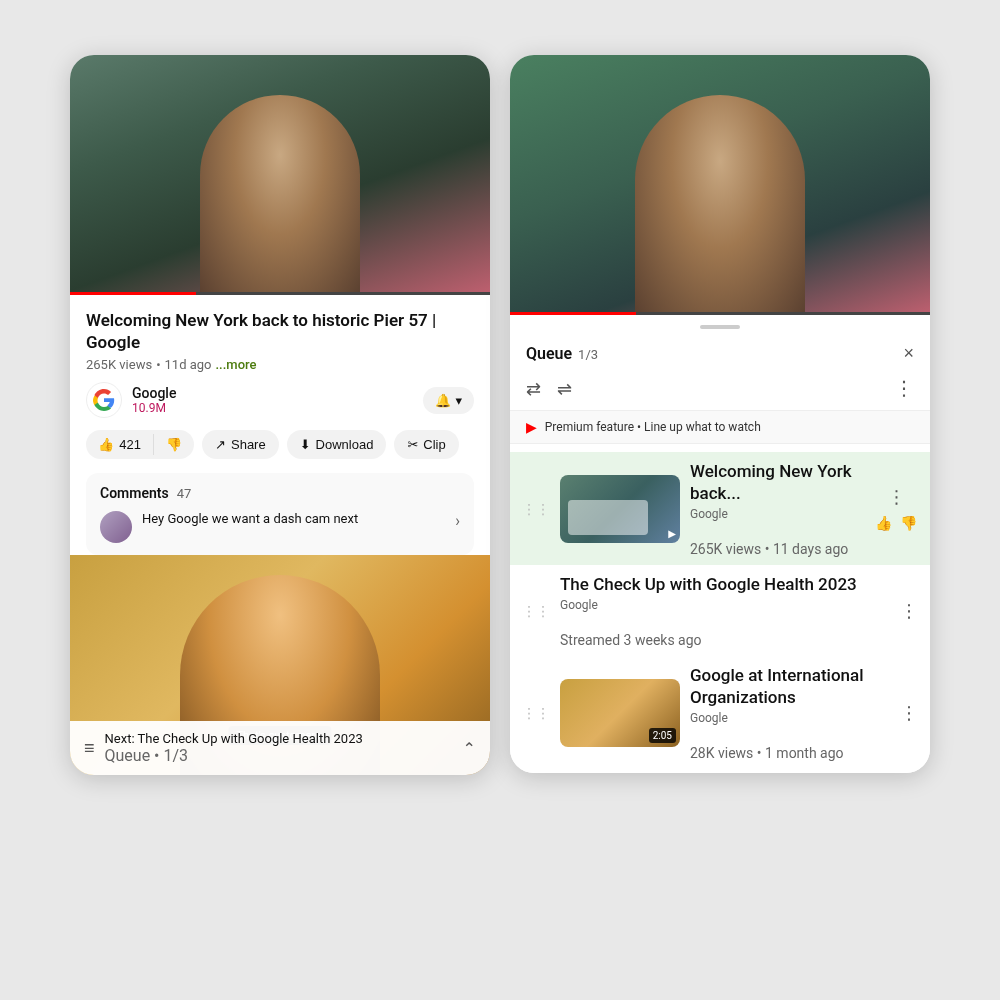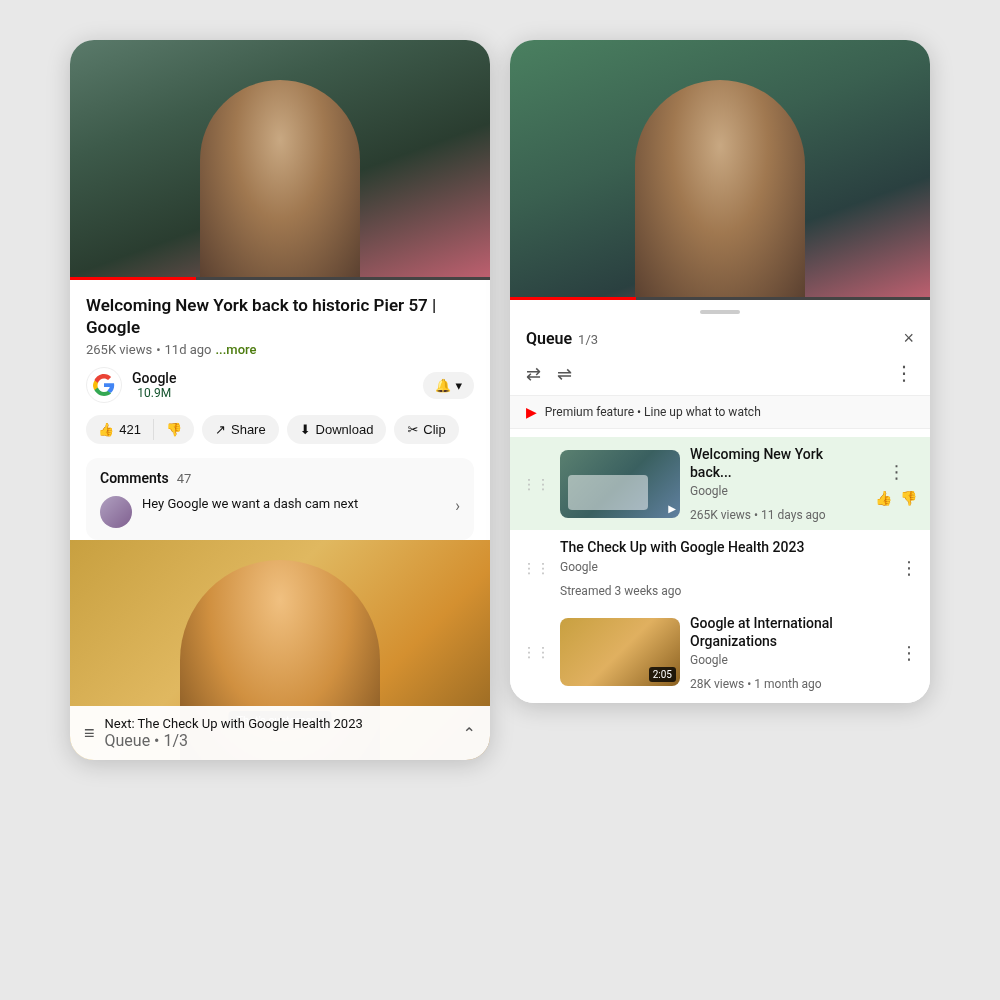--- a/index.html
+++ b/index.html
@@ -8,21 +8,21 @@
       width: 1000px;
       height: 1000px;
       display: flex;
       align-items: center;
       justify-content: center;
       font-family: 'Roboto', Arial, sans-serif;
     }
     .container {
       display: flex;
       gap: 20px;
-      padding: 40px;
+      padding: 55px;
       width: 1000px;
       height: 1000px;
       align-items: flex-start;
       justify-content: center;
       border-radius: 20px;
     }
     
     .phone-left {
       width: 420px;
       background: #fff;
@@ -107,22 +107,21 @@
       border: 1px solid #eee;
       font-size: 18px;
     }
     .channel-name {
       font-size: 14px;
       font-weight: 500;
       color: #111;
     }
     .channel-subs {
       font-size: 12px;
-      color: #14532d;
-      text-align: center;
+      color: #be185d;
     }
     .notif-btn {
       display: flex;
       align-items: center;
       gap: 4px;
       background: #f2f2f2;
       border: none;
       border-radius: 20px;
       padding: 6px 12px;
       font-size: 13px;
@@ -468,38 +467,38 @@
       bottom: 4px;
       right: 4px;
       color: #fff;
       font-size: 10px;
     }
     .queue-item-info {
       flex: 1;
       min-width: 0;
     }
     .queue-item-title {
-      font-size: 14px;
+      font-size: 17px;
       font-weight: 500;
       color: #111;
       line-height: 1.3;
       margin-bottom: 3px;
       display: -webkit-box;
       -webkit-line-clamp: 2;
       -webkit-box-orient: vertical;
       overflow: hidden;
     }
     .queue-item-channel {
       font-size: 12px;
       color: #666;
     }
     .queue-item-meta {
-      font-size: 12px;
+      font-size: 14px;
       color: #666;
-      margin-top: 10px;
+      margin-top: 20px;
     }
     .queue-item-actions {
       display: flex;
       flex-direction: column;
       align-items: center;
       gap: 8px;
       flex-shrink: 0;
     }
     .queue-item-more {
       font-size: 18px;

